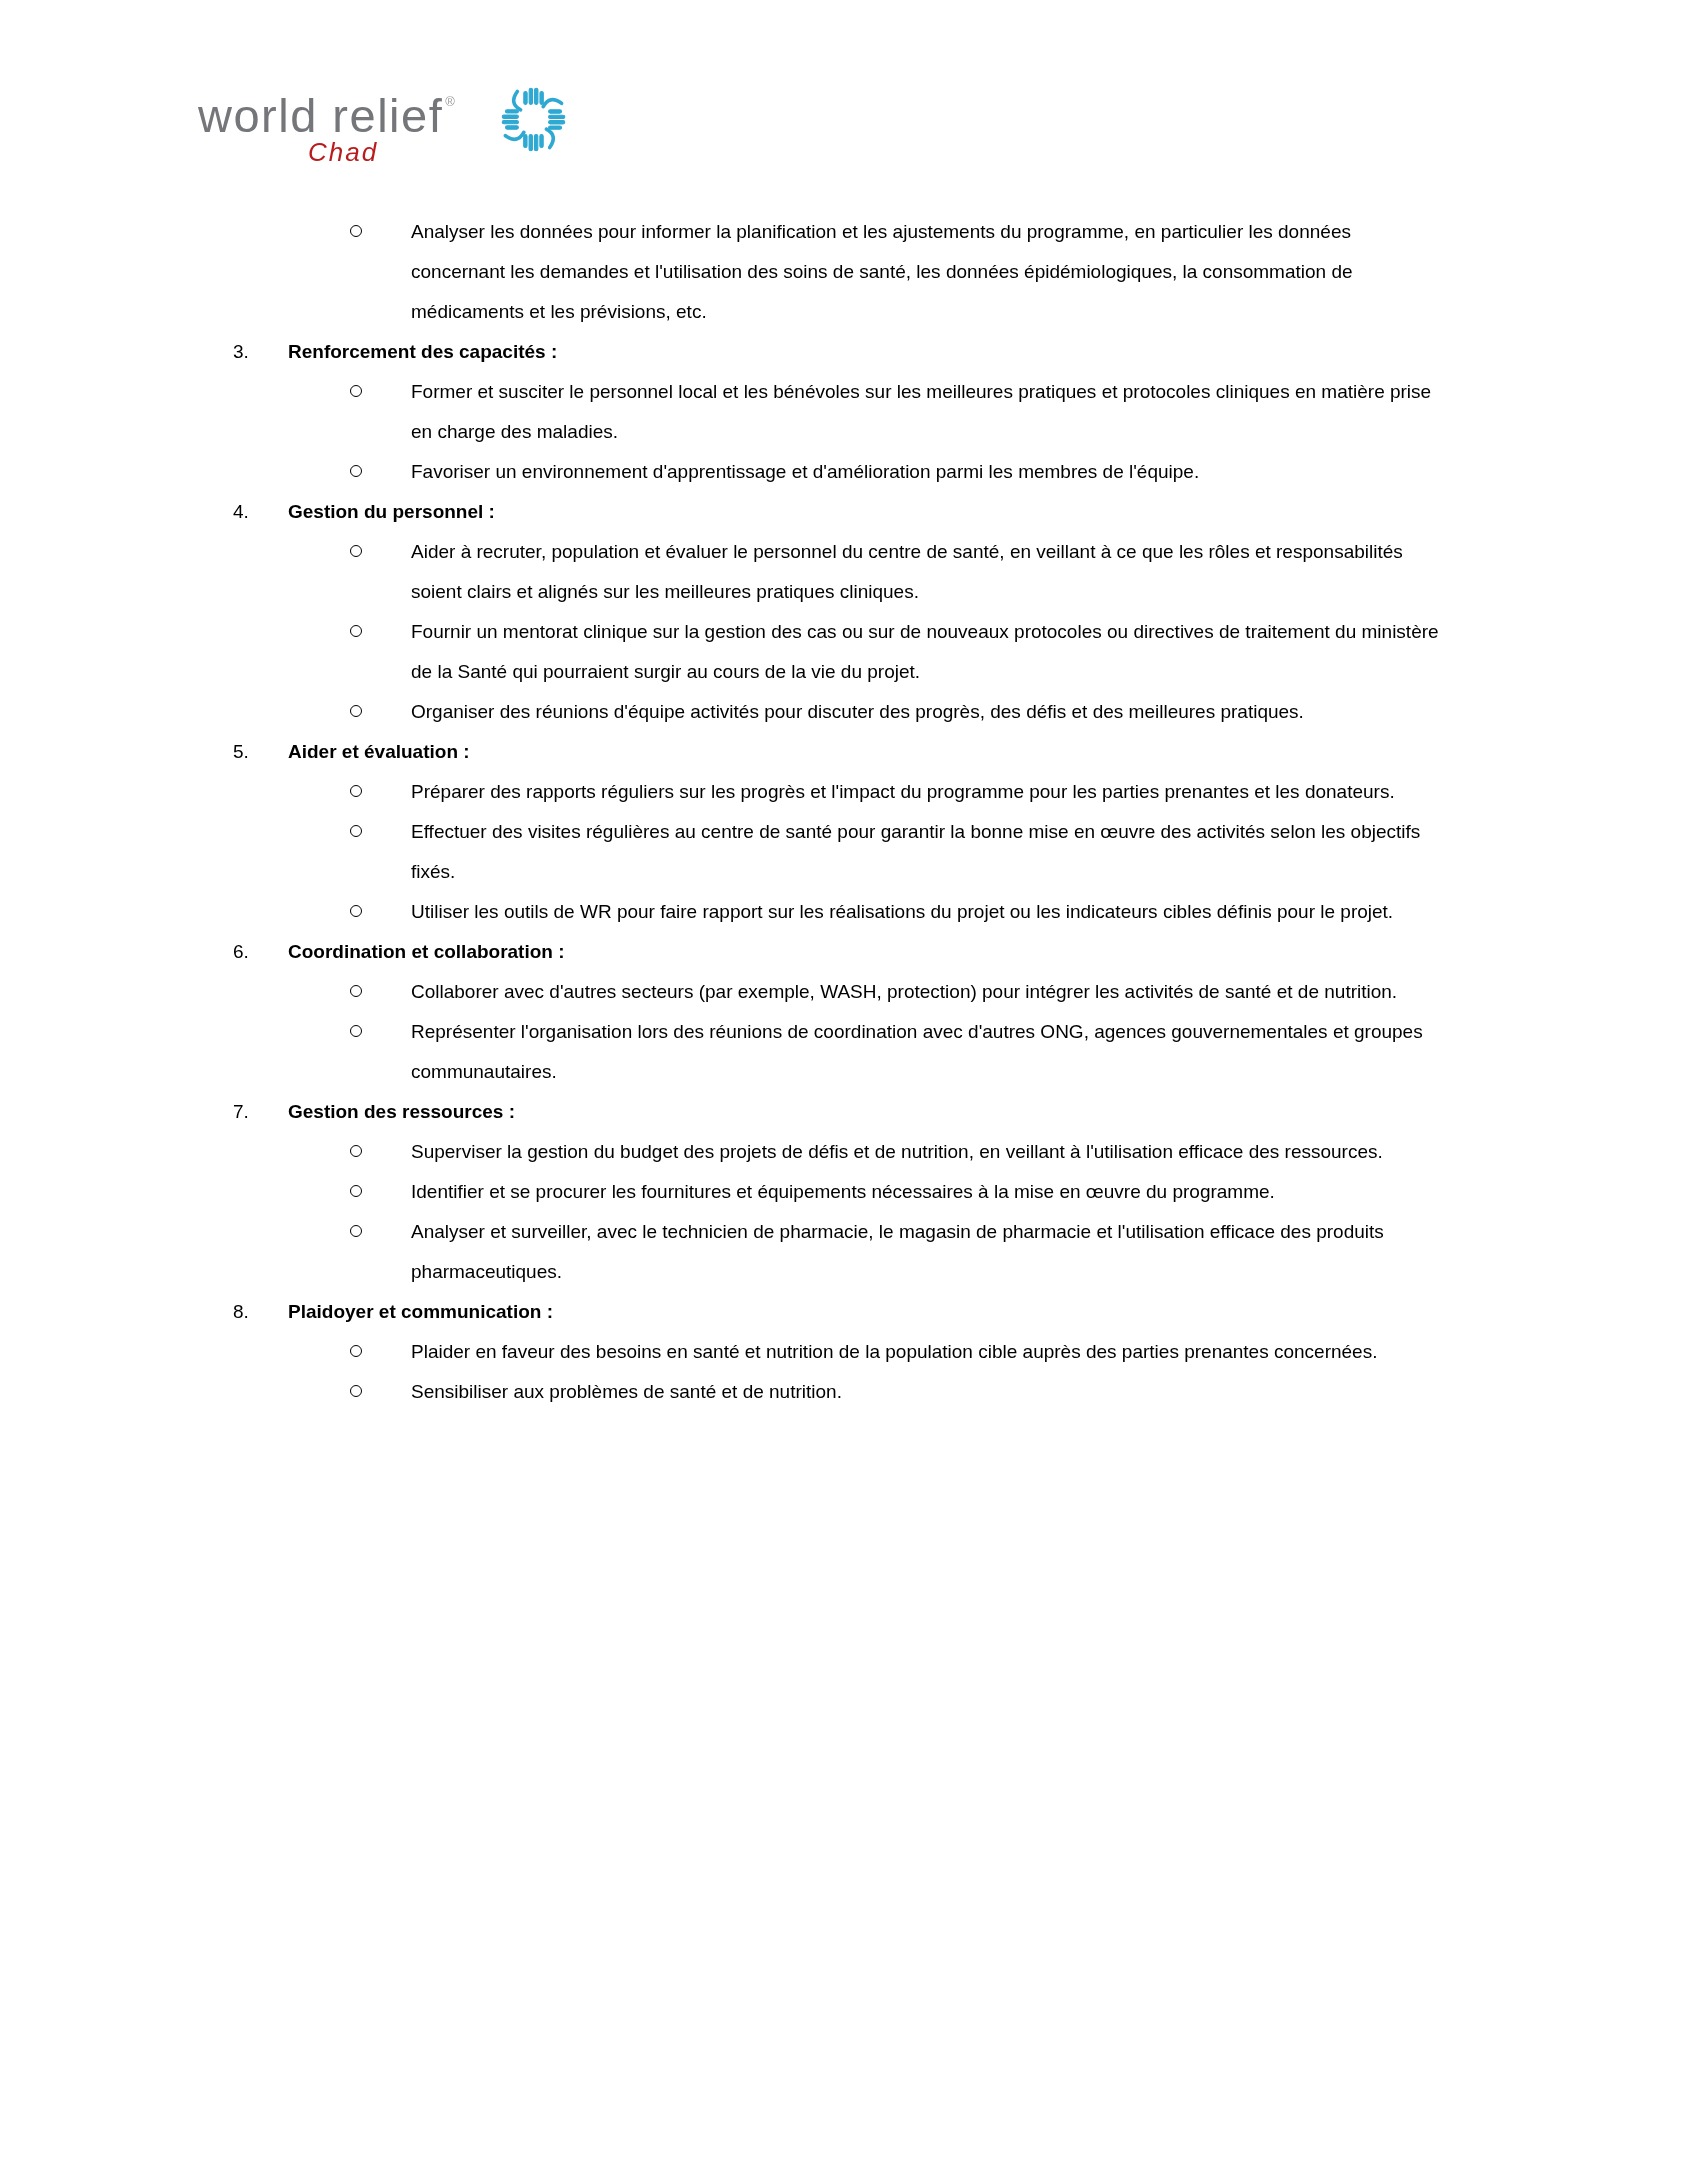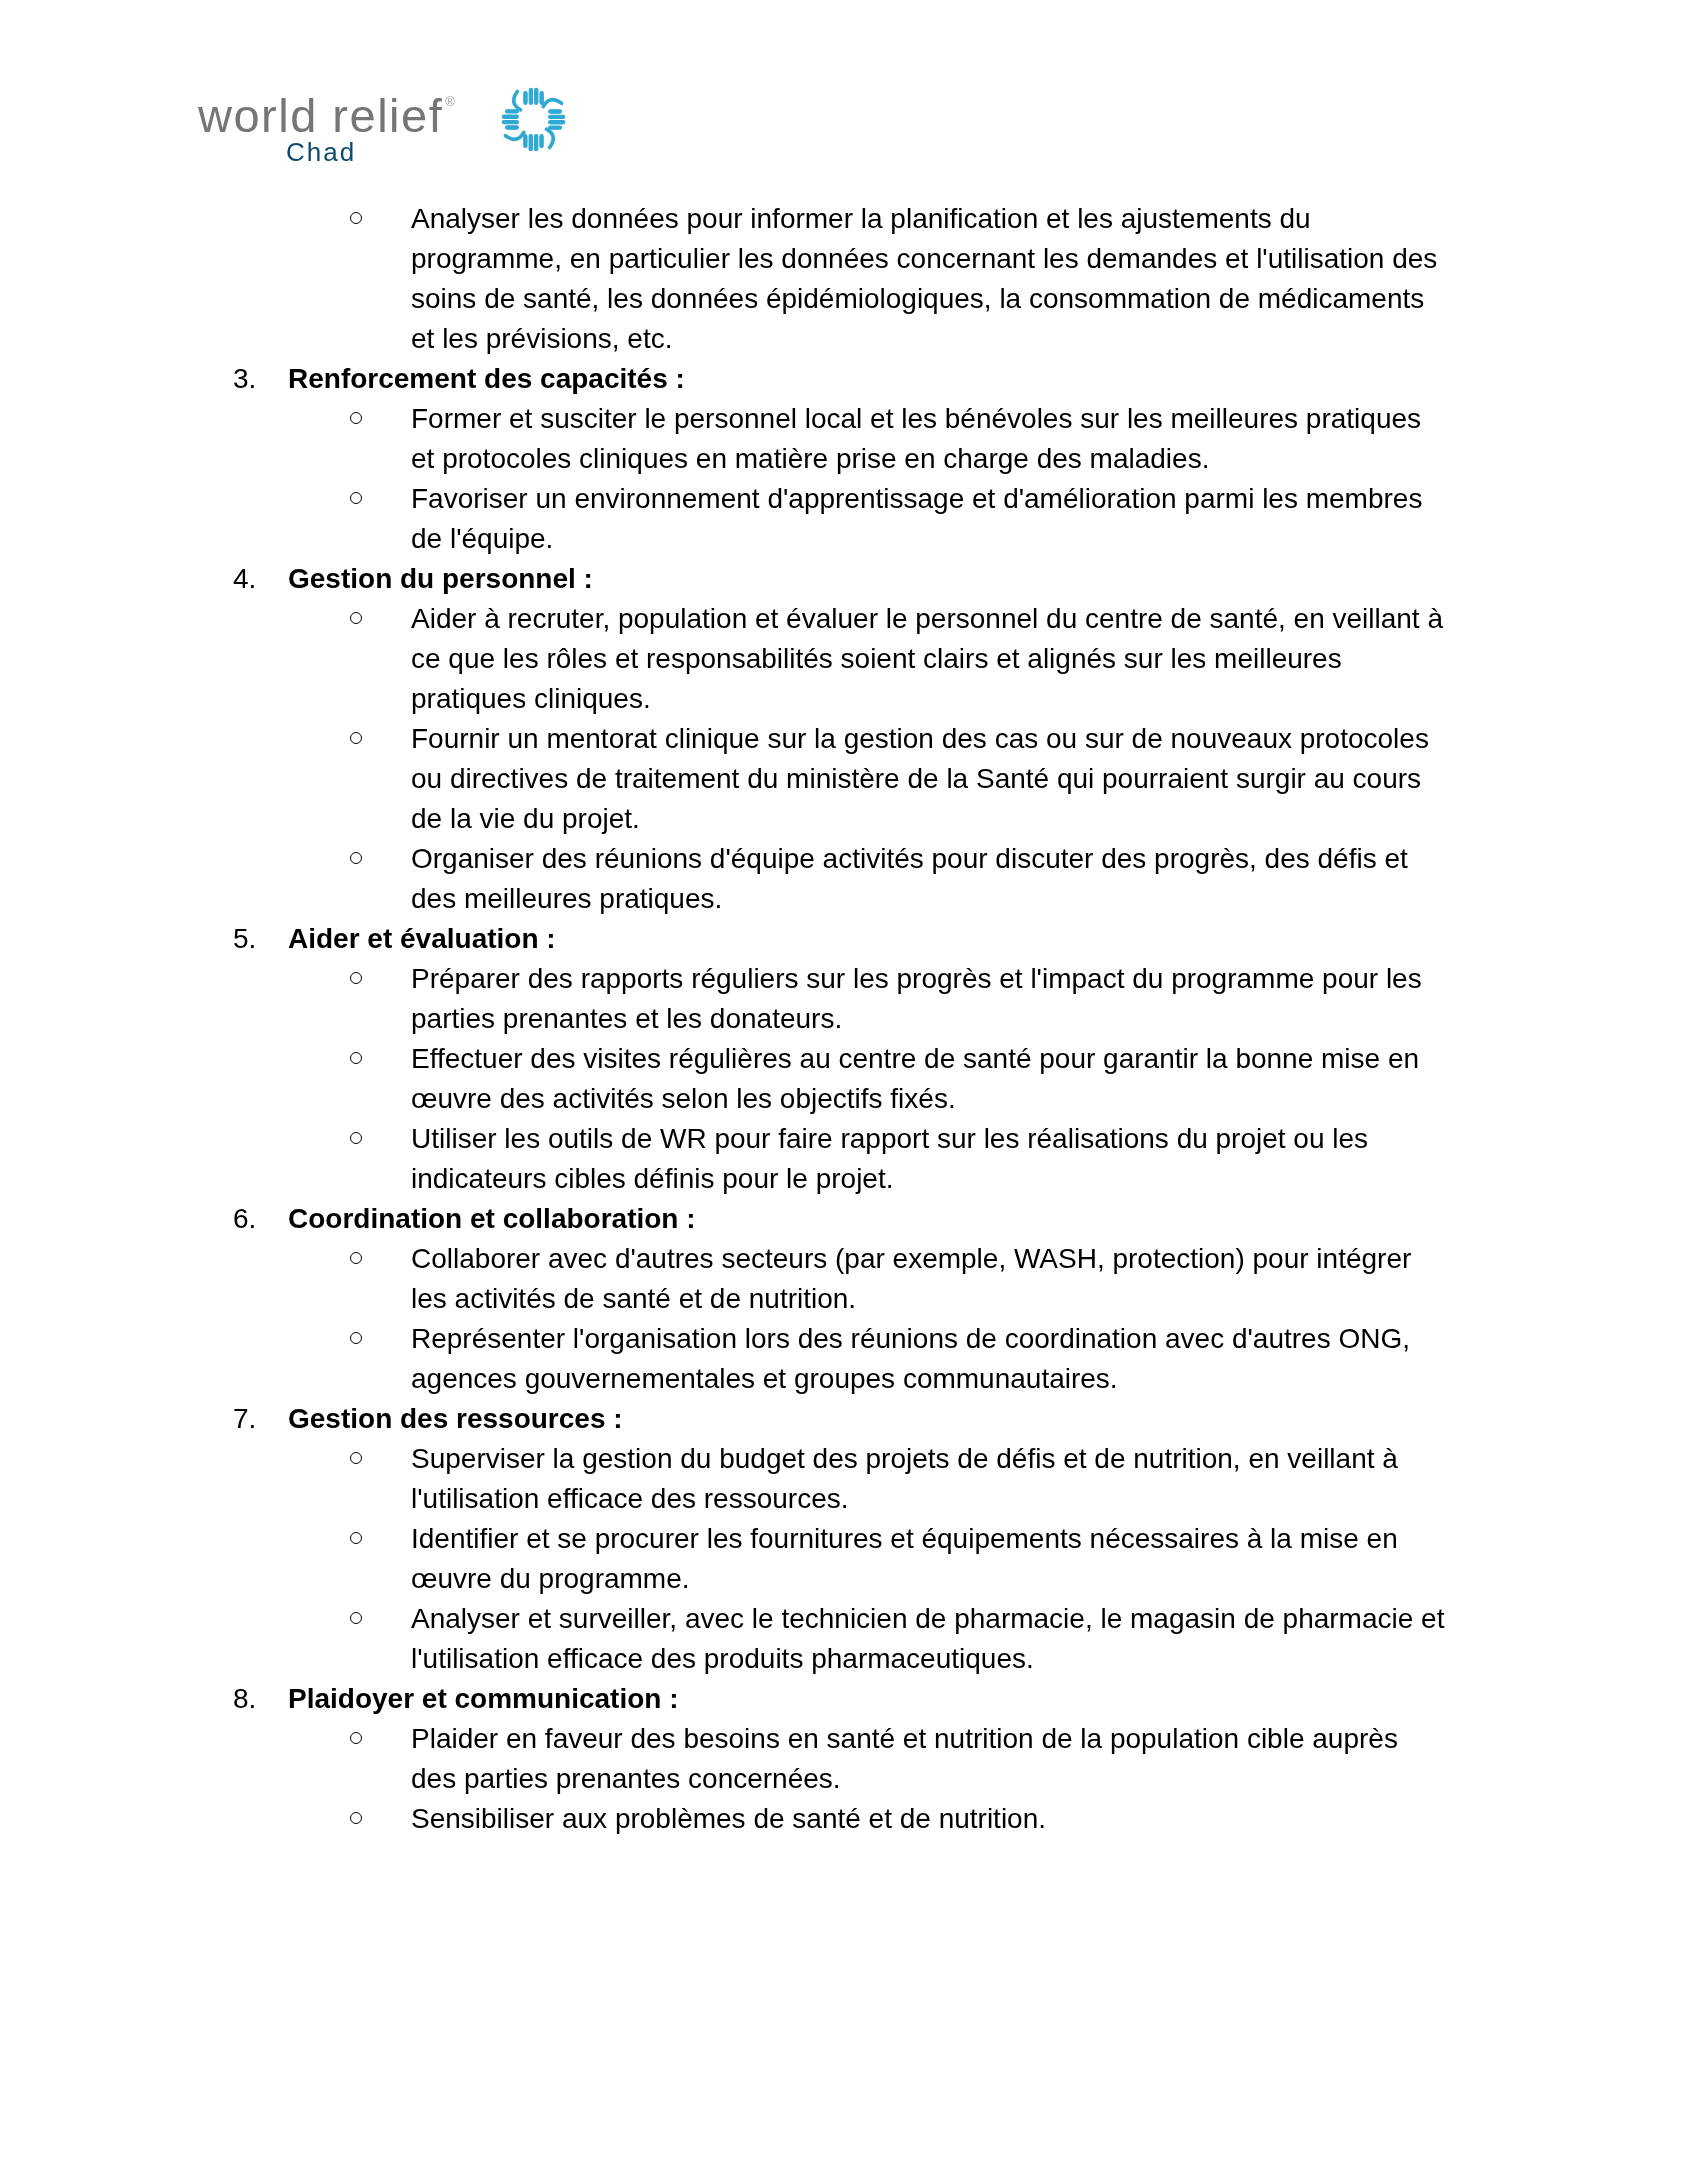--- a/index.html
+++ b/index.html
@@ -23,32 +23,33 @@
   }
   .reg {
     font-size: 13px;
     color: #9a9b9e;
     vertical-align: 26px;
     margin-left: 2px;
   }
   .pinwheel { position: absolute; left: 301px; top: -2px; width: 69px; height: 69px; }
   .region {
     font-size: 26px;
-    color: #0c4a6e;
+    color: #b91c1c;
     letter-spacing: 2px;
-    margin: -6px 0 0 88px;
+    margin: -6px 0 0 110px;
     line-height: 28px;
+    font-style: italic;
   }
 
   
   .doc {
     position: absolute;
-    left: 233px; top: 199px;
+    left: 233px; top: 212px;
     width: 1216px;
-    font-size: 28px;
+    font-size: 19px;
     line-height: 40px;
   }
   .section-head { display: flex; font-weight: bold; }
   .section-head .num { flex: 0 0 55px; font-weight: normal; }
   .bullet { display: flex; padding-left: 117px; }
   .o-cell { flex: 0 0 61px; }
   .o-ring {
     display: block;
     width: 12px; height: 12px;
     border: 2px solid #000;

